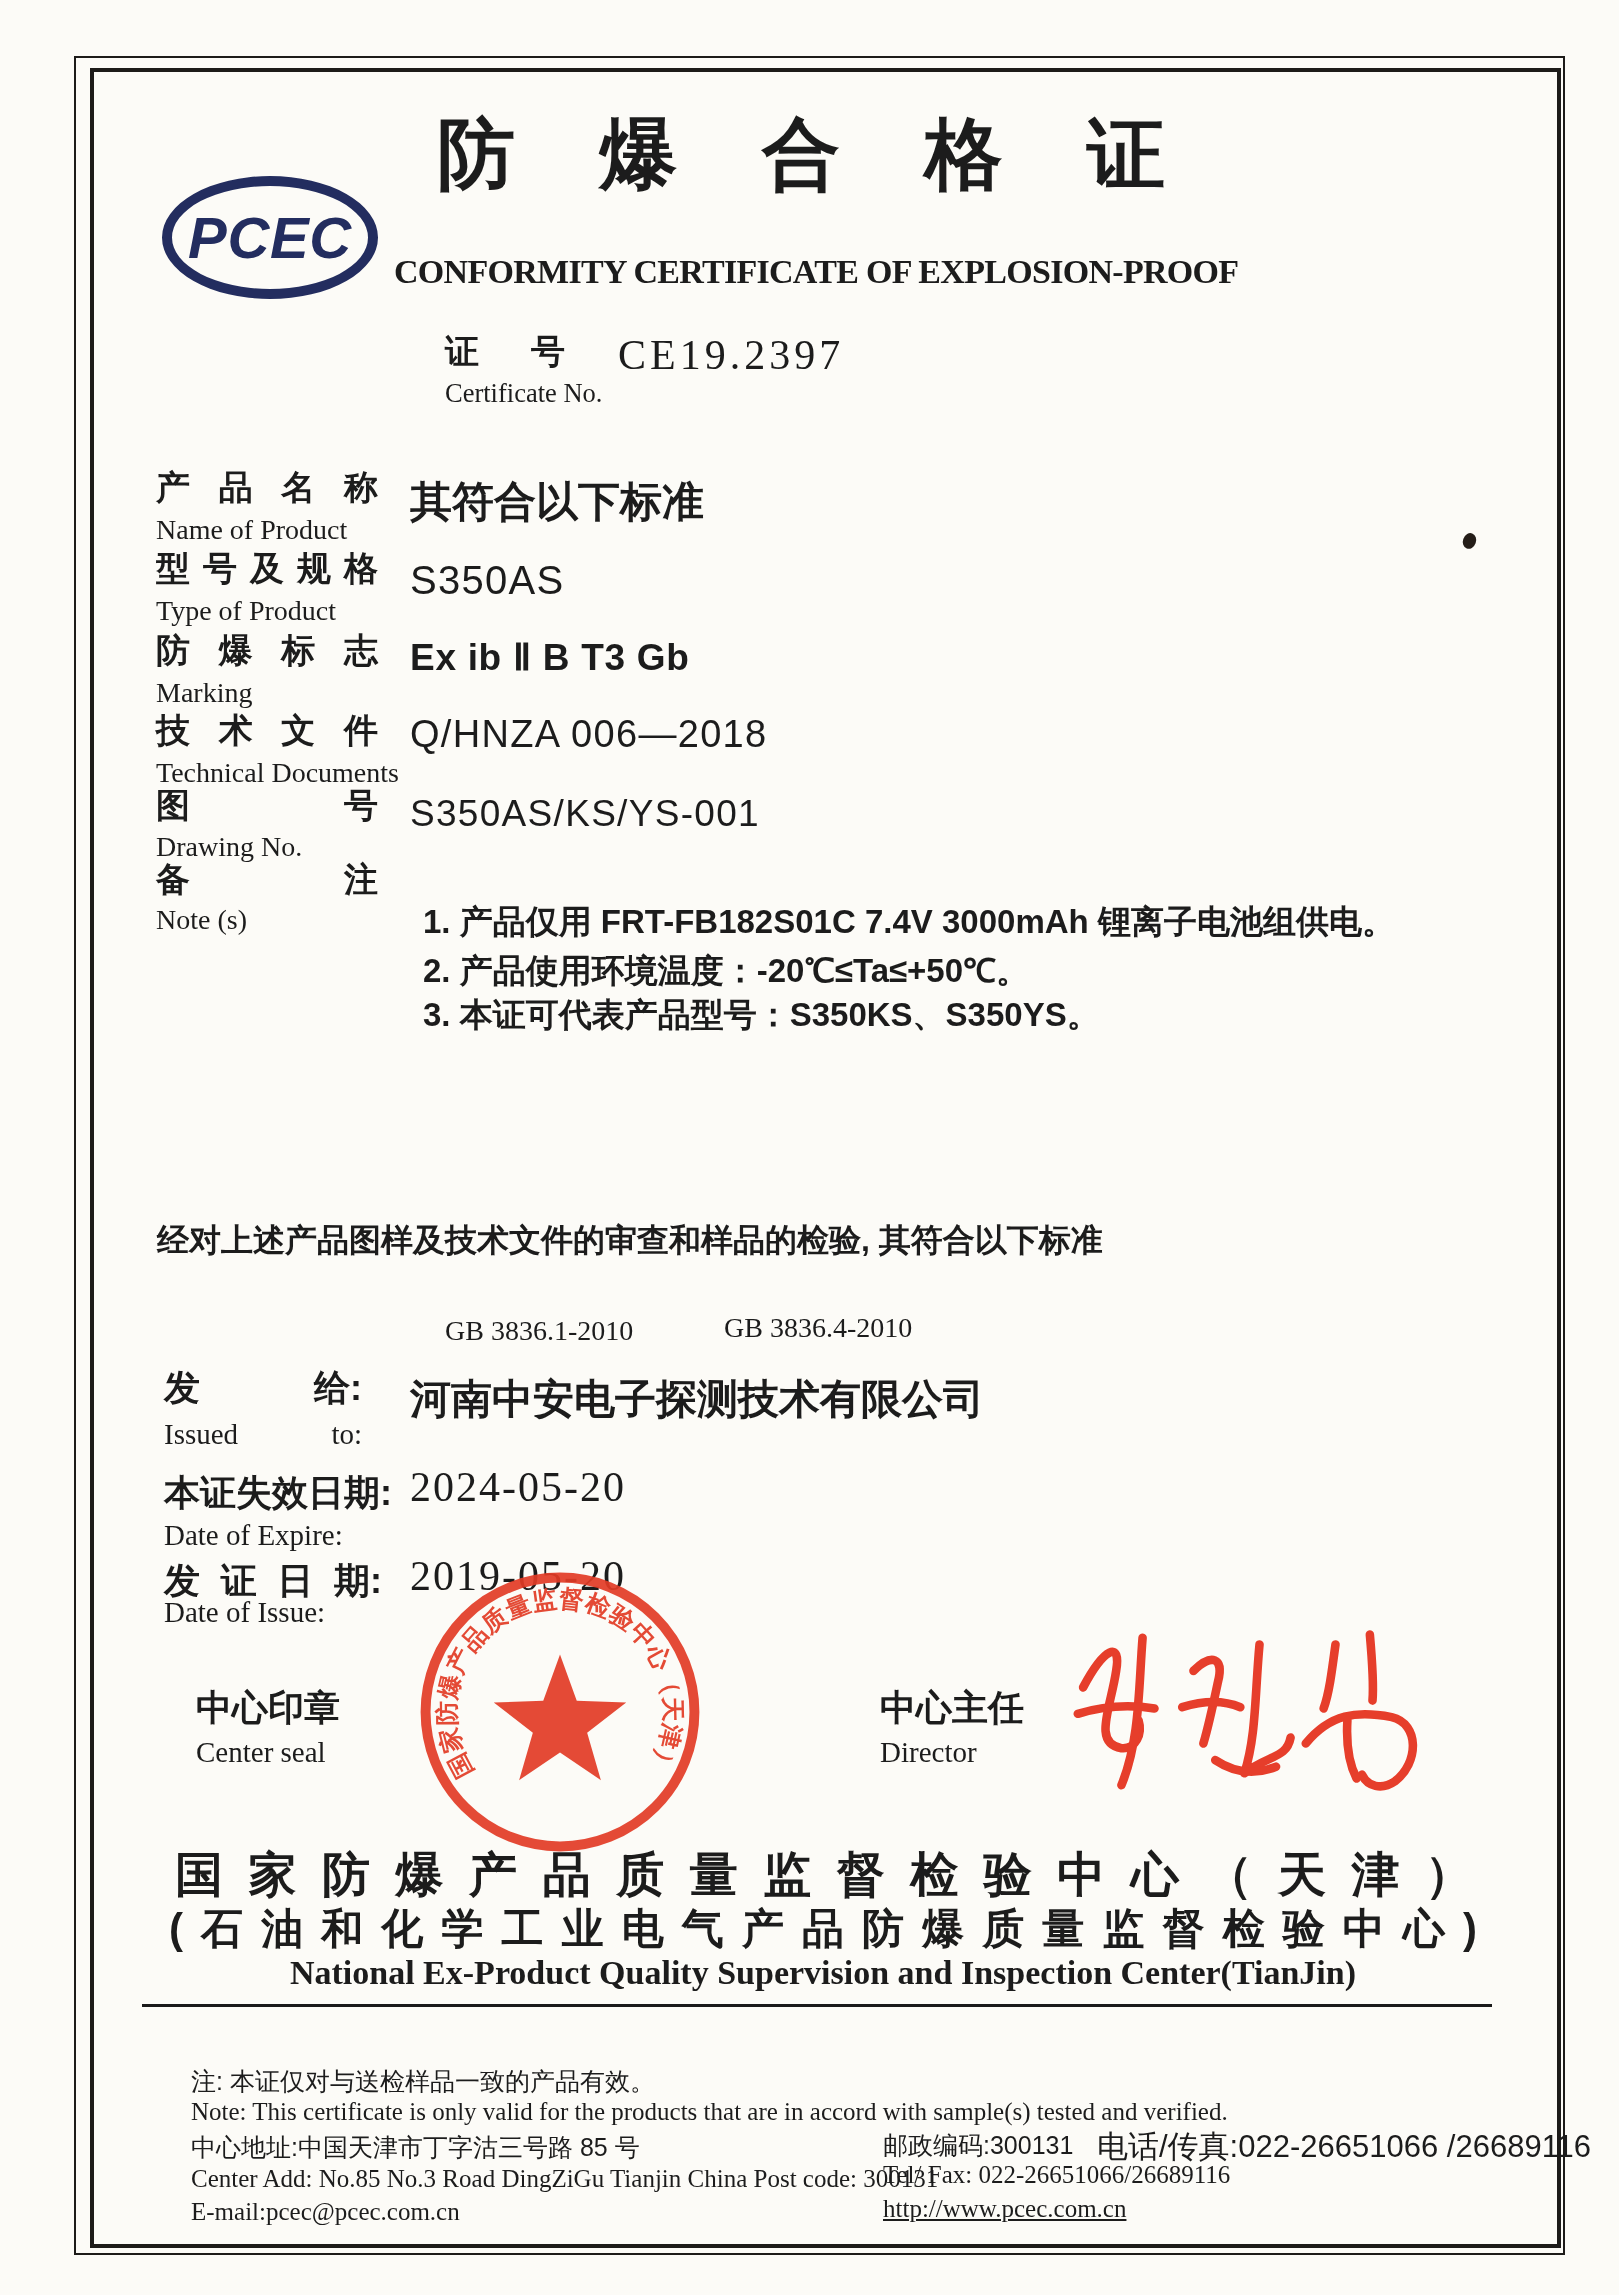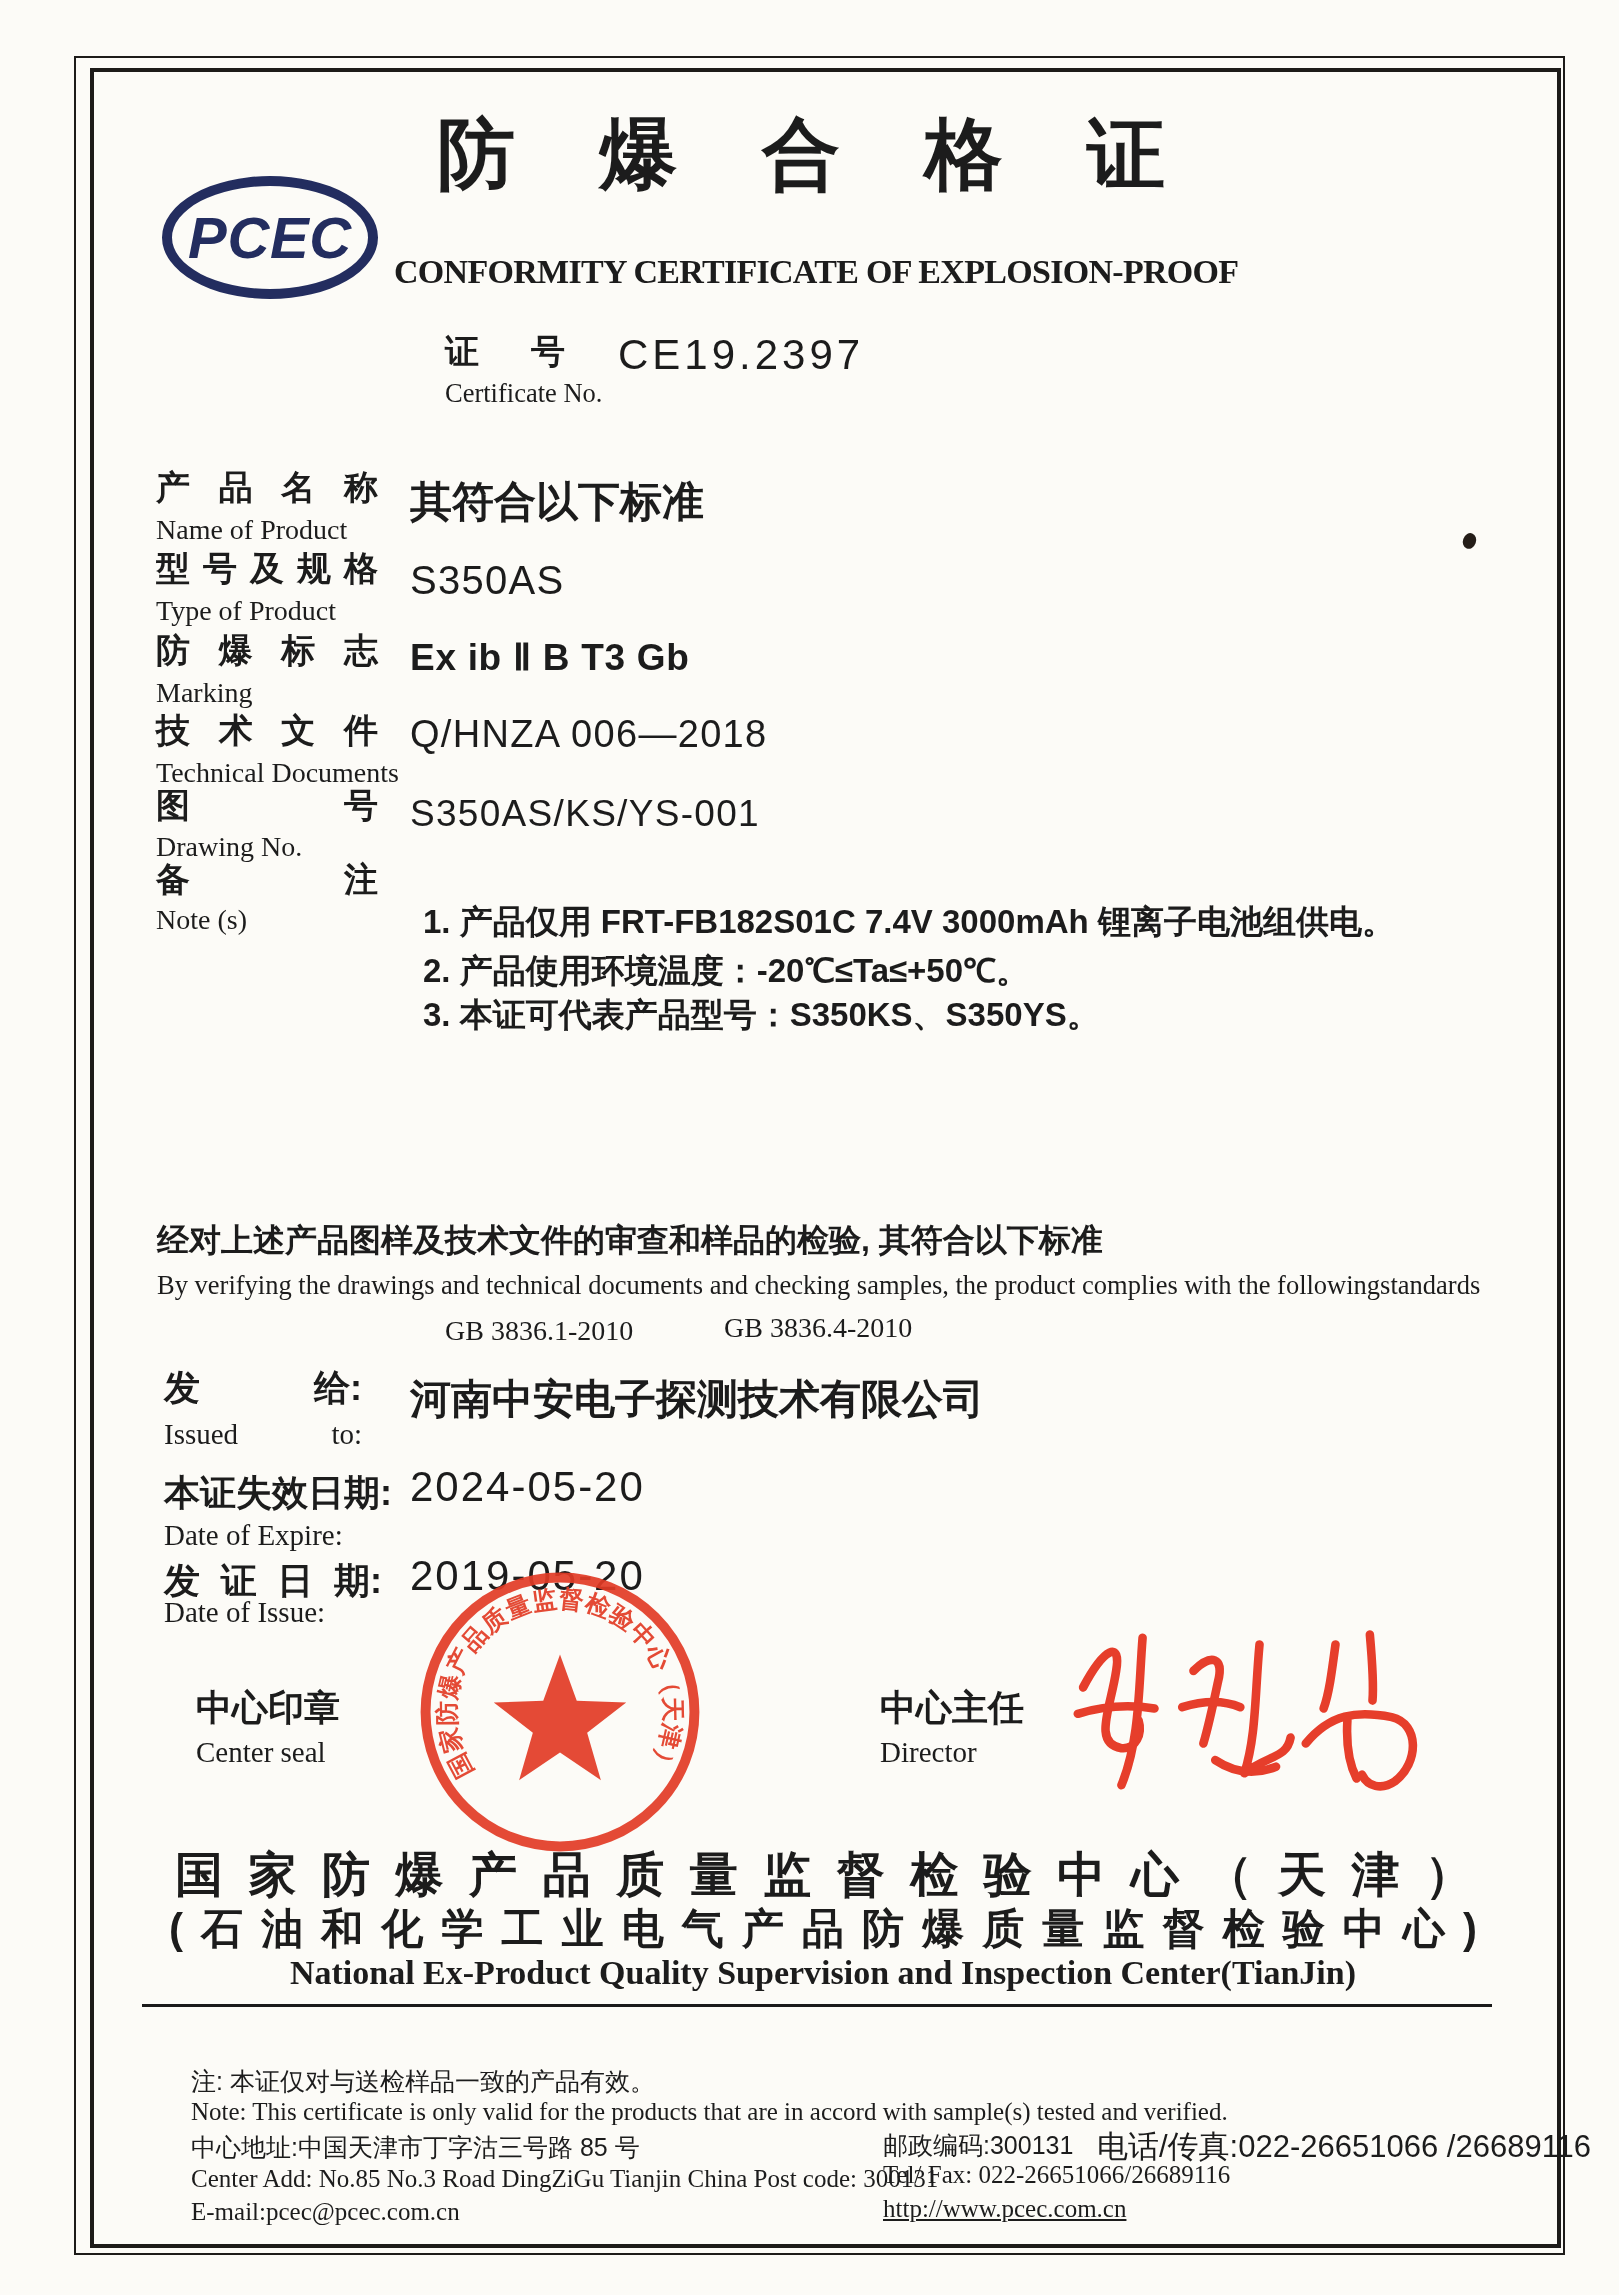--- a/index.html
+++ b/index.html
@@ -4,21 +4,21 @@
 <style>
   html,body { margin:0; padding:0; background:#e8e8e4; }
   .page {
     position:relative; width:1619px; height:2295px; margin:0 auto;
     background:#fcfbf7; color:#1c1c1c; overflow:hidden;
     font-family:"Liberation Sans", sans-serif;
   }
   .abs { position:absolute; }
   .frame { border-style:solid; border-color:#1d1b19; }
   .serif { font-family:"Liberation Serif", serif; }
-  .dserif { font-family:Liberation Sans, sans-serif; }
+  .dserif { font-family:Liberation Serif, serif; }
   .jspread { text-align:justify; text-align-last:justify; text-justify:inter-character; }
   .flexsp { display:flex; justify-content:space-between; }
   .nowrap { white-space:nowrap; }
   .logo-ellipse {
     box-sizing:border-box; border:10.6px solid #232d5f; border-radius:50%;
     display:flex; align-items:center; justify-content:center;
   }
   .logo-txt { color:#232d5f; font-weight:bold; font-style:italic; font-size:58px; letter-spacing:0.7px; }
   .title { font-weight:bold; font-size:78px; line-height:1.05; font-family:"Liberation Serif", serif; }
   .subtitle { font-weight:bold; font-size:34px; font-family:"Liberation Serif", serif; text-align:center; letter-spacing:-0.7px; }
@@ -71,21 +71,20 @@
   <div class="abs nowrap" style="left:410px; top:793px; font-size:37px; letter-spacing:1.3px;">S350AS/KS/YS-001</div>
 
   <div class="abs lbl-cn jspread" style="left:156px; top:857px; width:222px;">备注</div>
   <div class="abs lbl-en nowrap" style="left:156px; top:904px;">Note (s)</div>
 
   <div class="abs val nowrap" style="left:423px; top:900px; font-size:33px;">1. 产品仅用 FRT-FB182S01C 7.4V 3000mAh 锂离子电池组供电。</div>
   <div class="abs val nowrap" style="left:423px; top:947px; font-size:33px;">2. 产品使用环境温度：-20℃≤Ta≤+50℃。</div>
   <div class="abs val nowrap" style="left:423px; top:993px; font-size:33px;">3. 本证可代表产品型号：S350KS、S350YS。</div>
 
   <div class="abs nowrap" style="left:157px; top:1219px; font-size:32px; font-weight:600;">经对上述产品图样及技术文件的审查和样品的检验, 其符合以下标准</div>
-  <div class="abs serif nowrap" style="left:157px; top:1270px; font-size:26.5px;">By verifying the drawings and technical documents and checking samples, the product complies with the followingstandards</div>
   <div class="abs serif nowrap" style="left:445px; top:1315px; font-size:28px;">GB 3836.1-2010</div>
   <div class="abs serif nowrap" style="left:724px; top:1312px; font-size:28px;">GB 3836.4-2010</div>
 
   <div class="abs flexsp" style="left:164px; top:1364px; width:198px; font-size:36px; font-weight:600;">
     <span>发</span>
       <span>给:</span>
   </div>
   <div class="abs val nowrap" style="left:410px; top:1372px; font-size:41px; font-weight:700;">河南中安电子探测技术有限公司</div>
   <div class="abs flexsp serif" style="left:164px; top:1418px; width:198px; font-size:29px;">
     <span>Issued</span>

